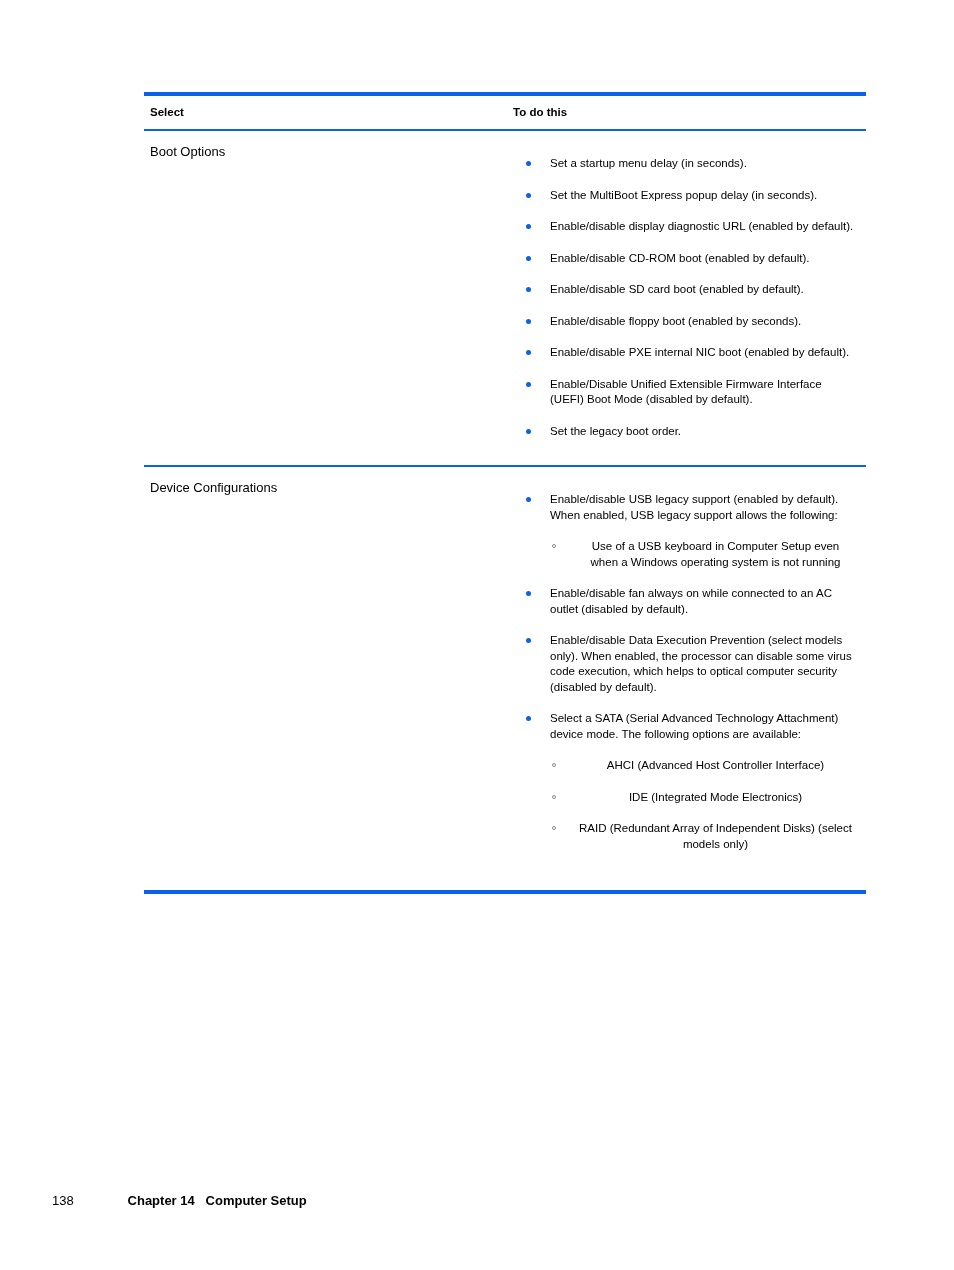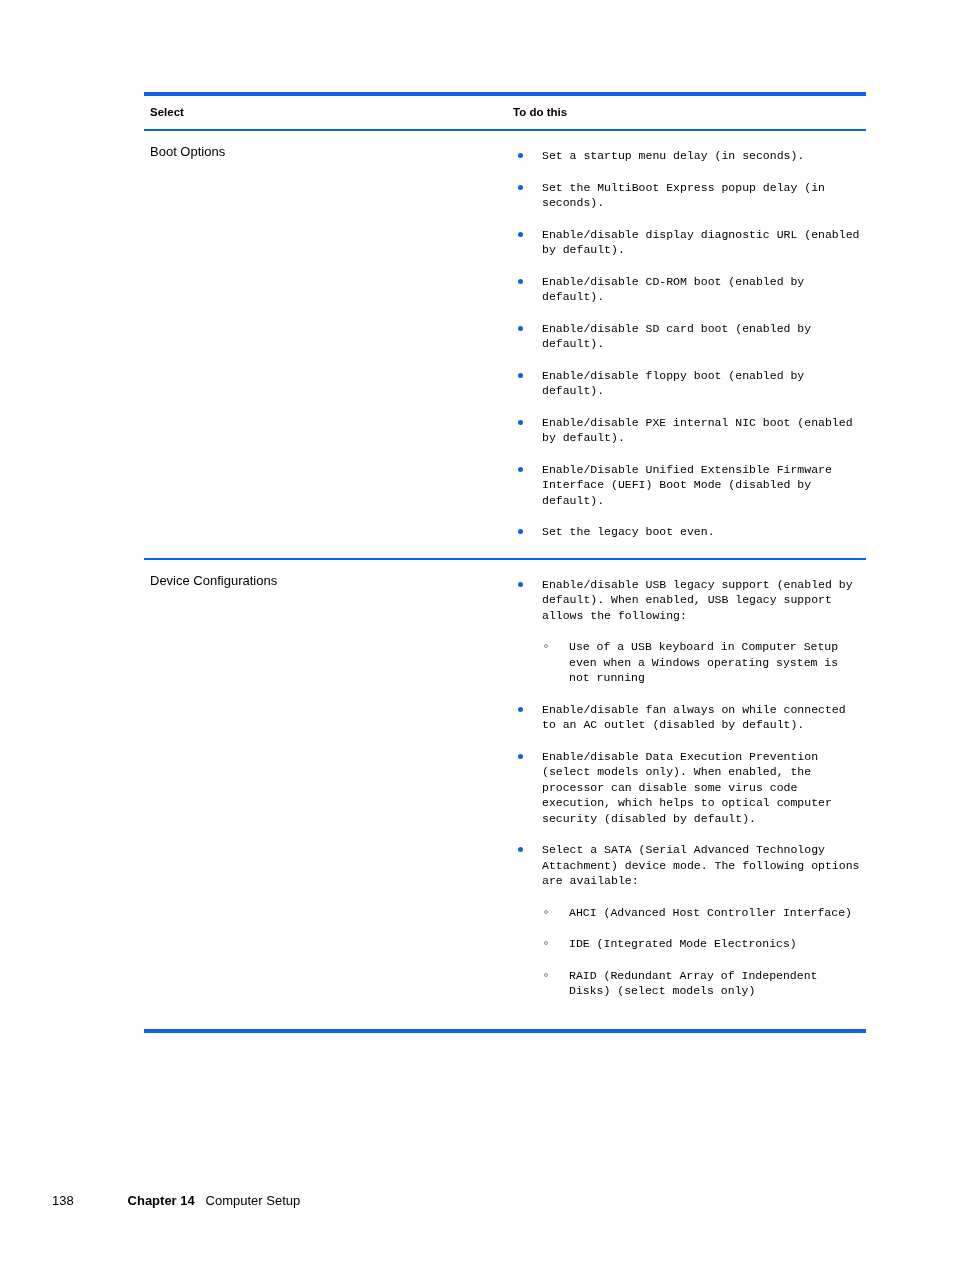--- a/index.html
+++ b/index.html
@@ -80,23 +80,22 @@
     color: #000;
   }
   .td-todo {
     flex: 1 1 auto;
     box-sizing: border-box;
   }
 
   
   ul.lvl1 {
     list-style: none;
-    margin: 4px;
+    margin: 12px;
     padding: 0;
-    font-family: Liberation Mono, monospace;
   }
   ul.lvl1 > li.b1 {
     position: relative;
     padding-left: 25px;
     margin-bottom: 16px;
     font-size: 11.5px;
     line-height: 15.5px;
     color: #000;
   }
   ul.lvl1 > li.b1:last-child {
@@ -113,20 +112,21 @@
   }
   .b1-text {
     display: block;
     max-width: 322px;
   }
 
   ul.lvl2 {
     list-style: none;
     margin: 16px 0 0 0;
     padding: 0;
+    text-align: center;
   }
   ul.lvl2 > li.b2 {
     position: relative;
     padding-left: 27px;
     margin-bottom: 16px;
     font-size: 11.5px;
     line-height: 15.5px;
     color: #000;
   }
   ul.lvl2 > li.b2:last-child {
@@ -153,21 +153,21 @@
     position: absolute;
     left: 52px;
     top: 1192px;
     font-size: 13px;
     line-height: 18px;
     color: #000;
     white-space: pre;
   }
   .page-footer .pg-num { font-weight: normal; }
   .page-footer .chap { font-weight: bold; margin-left: 43px; }
-  .page-footer .chap-title { font-weight: normal; }
+  .page-footer .chap-title { font-weight: bold; }
 </style>
 </head>
 <body>
 
 <div class="doc-table">
 
   <div class="rule-thick-top"></div>
 
   <div class="thead">
     <div class="col-select th">Select</div>
@@ -195,33 +195,33 @@
         <li class="b1">
           <span class="dot1"></span>
           <span class="b1-text">Enable/disable CD-ROM boot (enabled by default).</span>
         </li>
         <li class="b1">
           <span class="dot1"></span>
           <span class="b1-text">Enable/disable SD card boot (enabled by default).</span>
         </li>
         <li class="b1">
           <span class="dot1"></span>
-          <span class="b1-text">Enable/disable floppy boot (enabled by default).</span>
+          <span class="b1-text">Enable/disable floppy boot (enabled by seconds).</span>
         </li>
         <li class="b1">
           <span class="dot1"></span>
           <span class="b1-text">Enable/disable PXE internal NIC boot (enabled by default).</span>
         </li>
         <li class="b1">
           <span class="dot1"></span>
           <span class="b1-text">Enable/Disable Unified Extensible Firmware Interface (UEFI) Boot Mode (disabled by default).</span>
         </li>
         <li class="b1">
           <span class="dot1"></span>
-          <span class="b1-text">Set the legacy boot even.</span>
+          <span class="b1-text">Set the legacy boot order.</span>
         </li>
       </ul>
     </div>
   </div>
 
   <div class="rule-thin"></div>
 
   <div class="trow">
     <div class="td-select">Device Configurations</div>
     <div class="td-todo">

